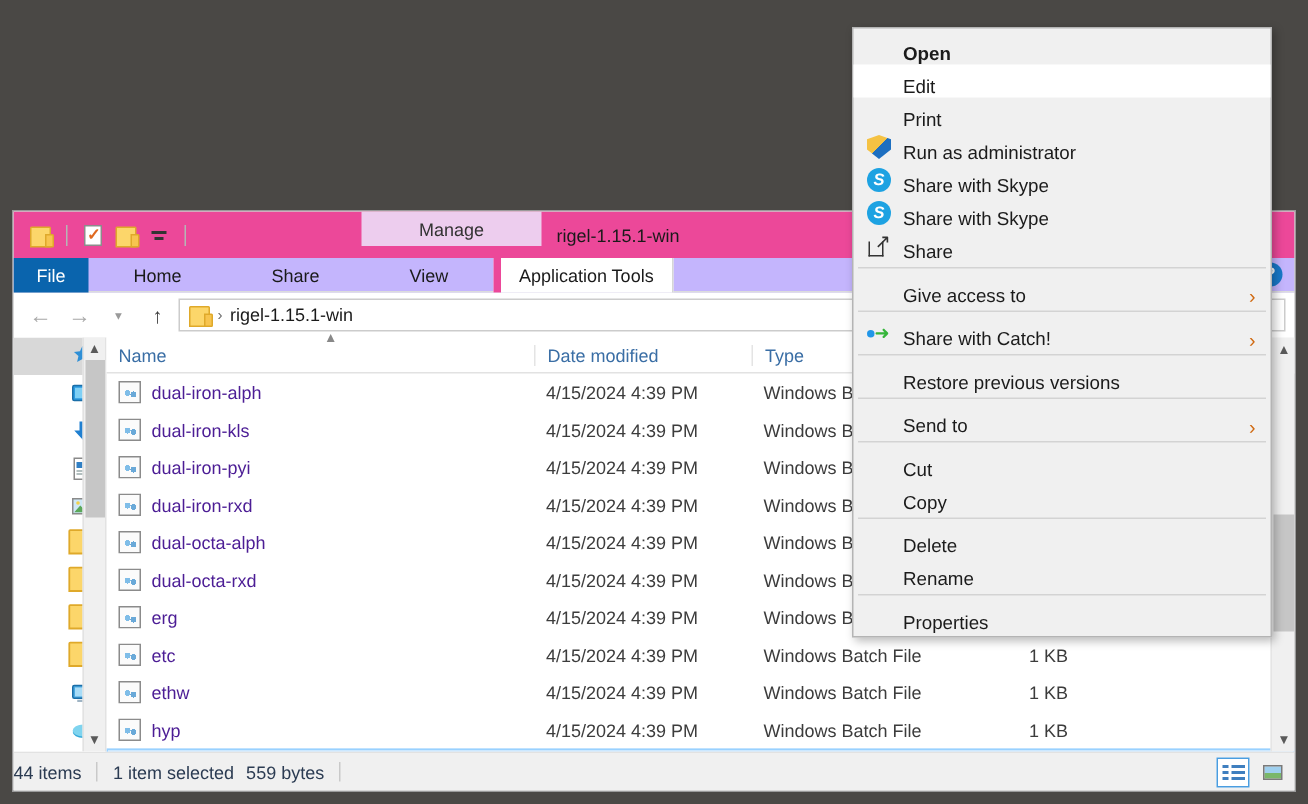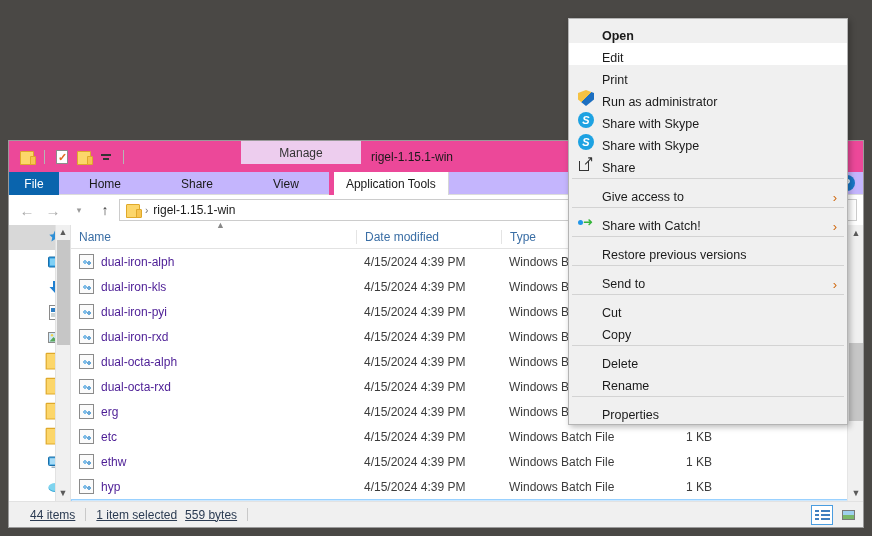--- a/index.html
+++ b/index.html
@@ -198,21 +198,21 @@
   .listscroll .thumb {
     position: absolute; top: 118px; left: 1px; width: 14px; height: 78px;
     background: #c6c6c6;
   }
 
   
   .statusbar {
     height: 26px; flex: 0 0 26px; background: #f0f0f0;
     border-top: 1px solid #e2e2e2;
     display: flex; align-items: center; font-size: 12px; color: #2b3b52;
-    padding-left: 21px; gap: 0; text-decoration: underline;
+    padding-left: 0; gap: 0;
   }
   .st-sep { width: 1px; height: 13px; background: #c9c9c9; margin: 0 10px; }
   .statusbar .spacer { flex: 1; }
   .viewbtn {
     width: 22px; height: 20px; margin-right: 4px;
     display: flex; align-items: center; justify-content: center;
   }
   .viewbtn.active { border: 1px solid #4a9de0; background: #ffffff; }
   .vb-details { display: grid; grid-template-columns: 4px 9px; gap: 2px; }
   .vb-details i { display: block; height: 2px; background: #3f7fbf; }

